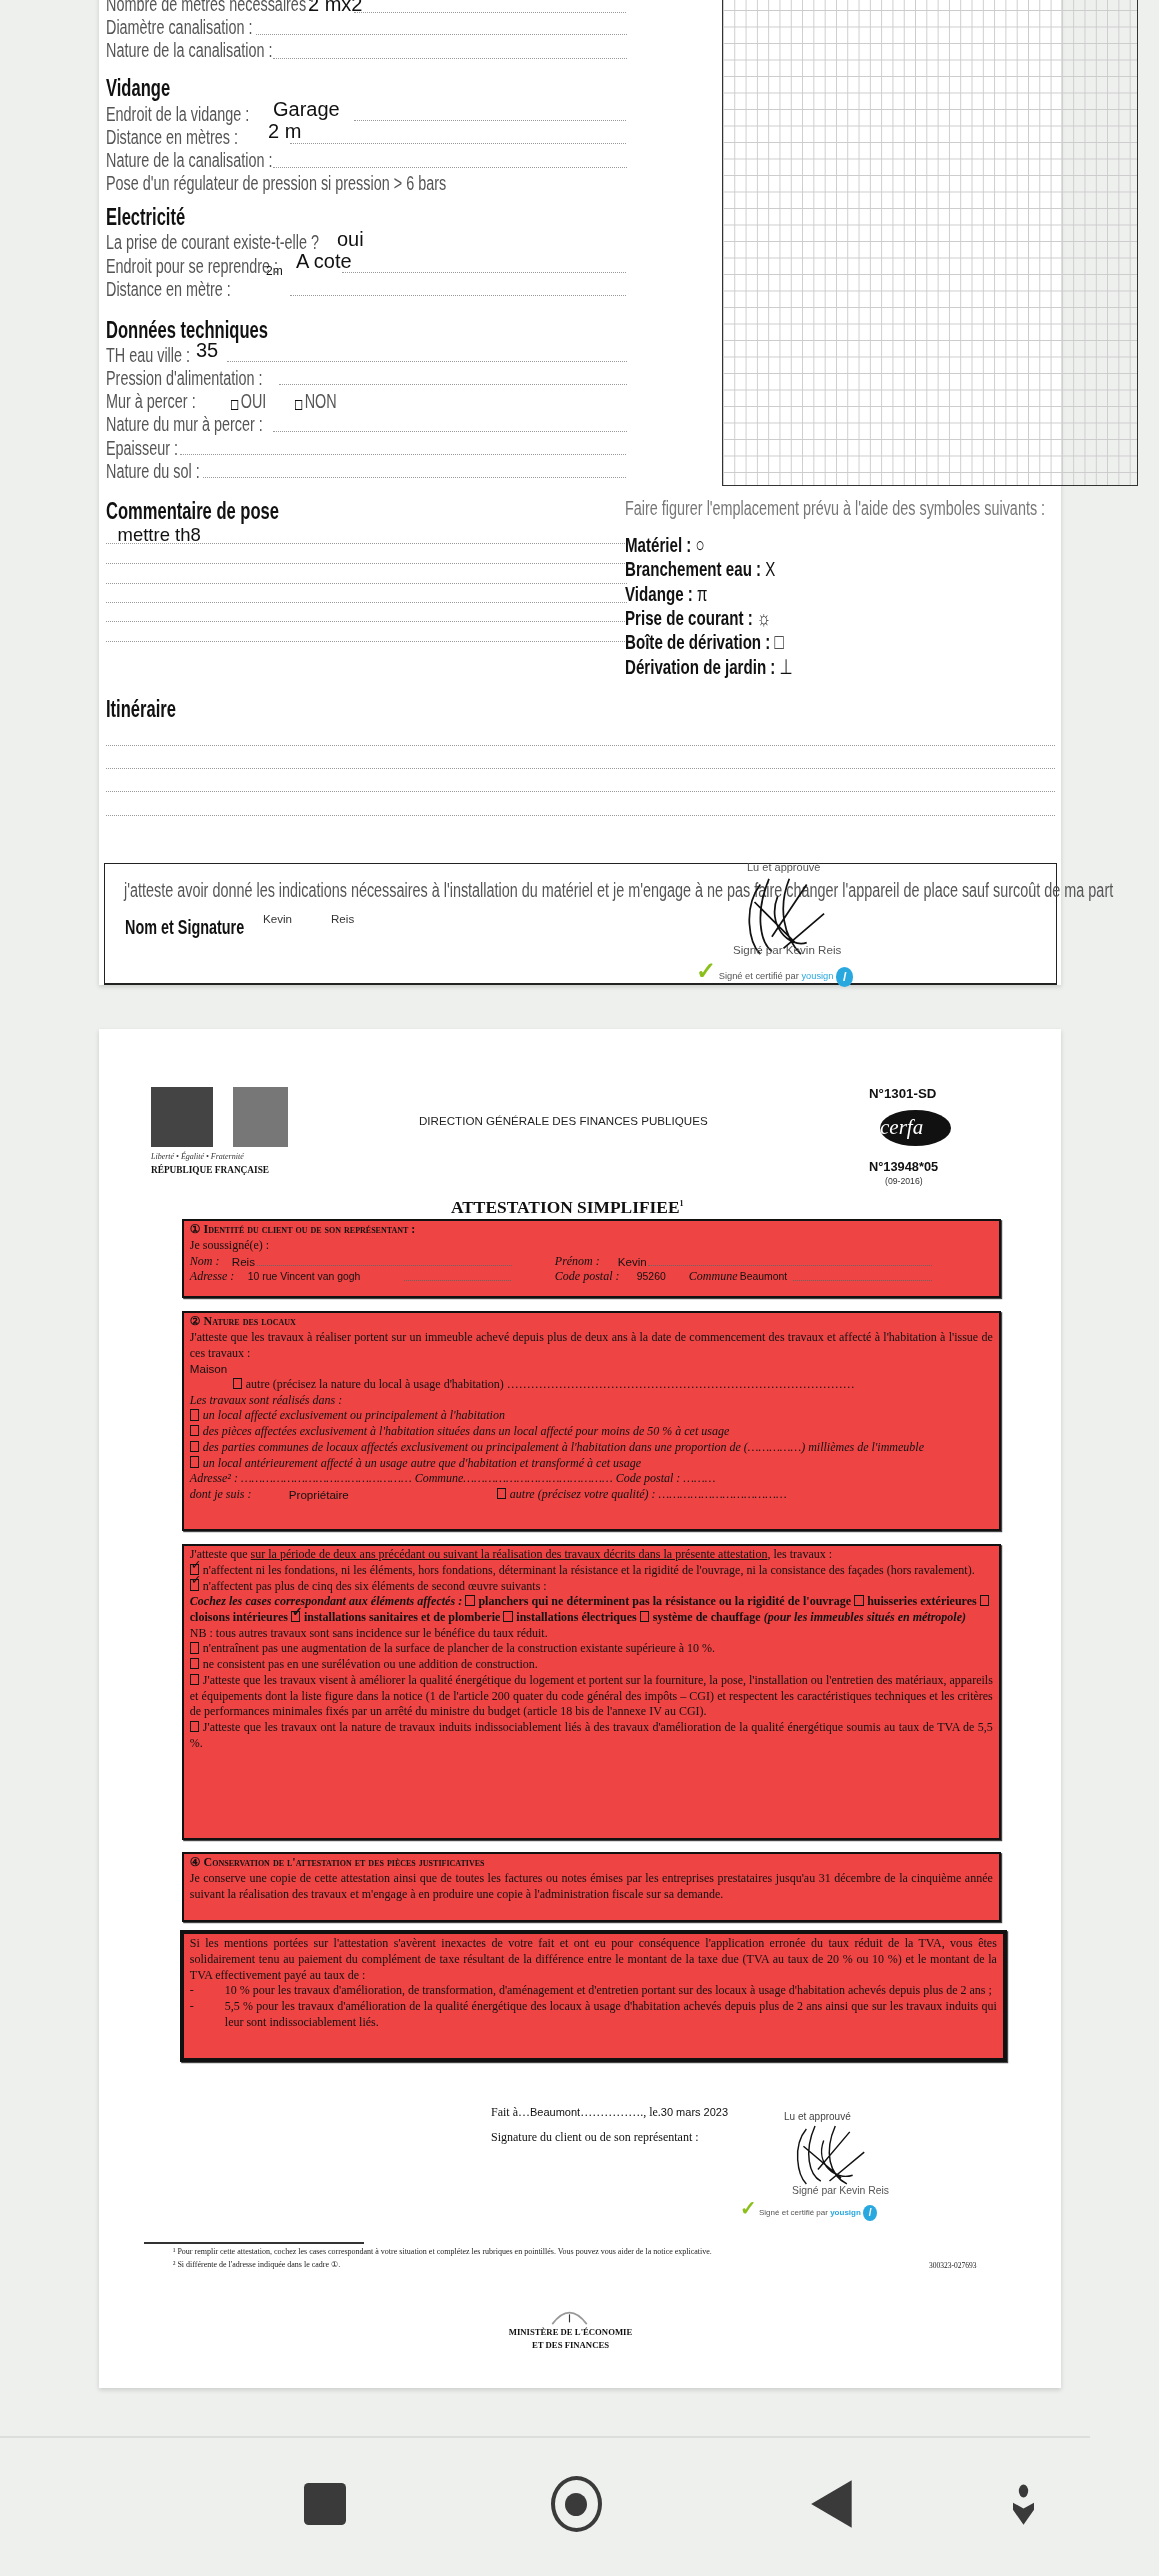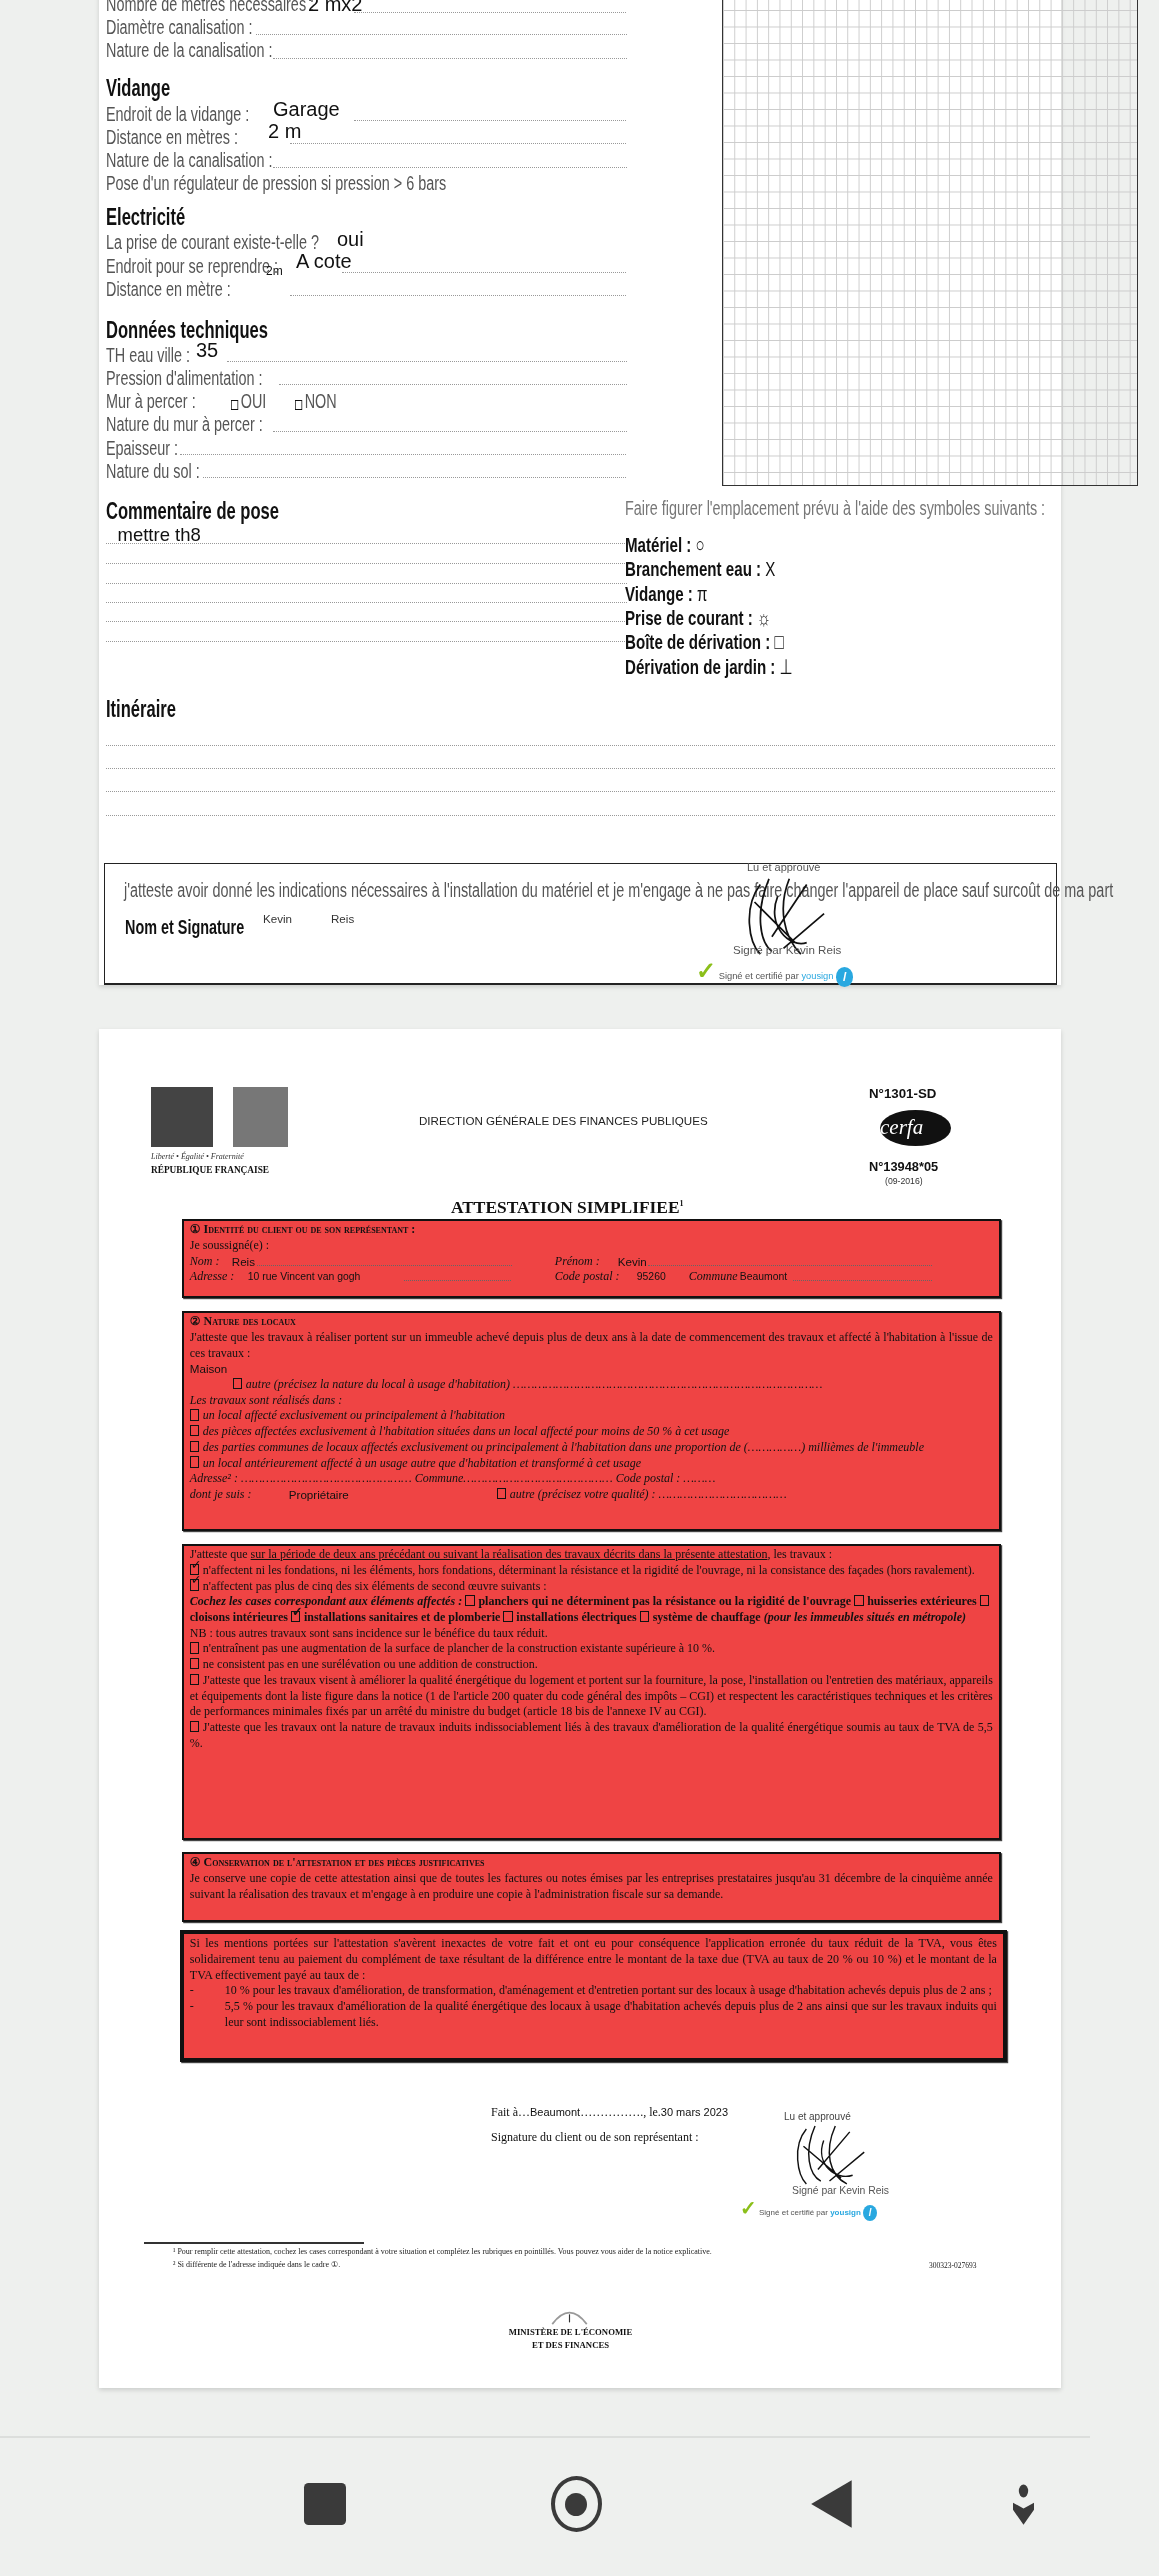--- a/index.html
+++ b/index.html
@@ -160,21 +160,21 @@
       <span style="position:absolute;left:499px;font-style:italic;text-align:center;">Commune</span>
       <span class="hw" style="position:absolute;left:550px;font-size:10.4px;">Beaumont</span>
       <span style="position:absolute;left:603px;width:139px;border-bottom:1.2px dotted #666;top:11px;"></span>
     </div>
   </div>
 
   <div class="box p2t" style="left:83px;top:282px;width:803px;height:214px;padding:1.2px 5.8px;">
     <div class="sc">② Nature des locaux</div>
     <div style="text-align:justify;">J'atteste que les travaux à réaliser portent sur un immeuble achevé depuis plus de deux ans à la date de commencement des travaux et affecté à l'habitation à l'issue de ces travaux :</div>
     <div class="hw">Maison</div>
-    <div style="font-style:italic;padding-left:43px;"><span class="cb"></span><span>autre (précisez la nature du local à usage d'habitation)</span> ……………………………………………………………………………</div>
+    <div style="padding-left:43px;"><span class="cb"></span><span>autre (précisez la nature du local à usage d'habitation)</span> ……………………………………………………………………………</div>
     <div style="font-style:italic;">Les travaux sont réalisés dans :</div>
     <div style="font-style:italic;"><span class="cb"></span><span>un local affecté exclusivement ou principalement à l'habitation</span></div>
     <div style="font-style:italic;"><span class="cb"></span><span>des pièces affectées exclusivement à l'habitation situées dans un local affecté pour moins de 50 % à cet usage</span></div>
     <div style="font-style:italic;"><span class="cb"></span><span>des parties communes de locaux affectés exclusivement ou principalement à l'habitation dans une proportion de (……………) millièmes de l'immeuble</span></div>
     <div style="font-style:italic;"><span class="cb"></span><span>un local antérieurement affecté à un usage autre que d'habitation et transformé à cet usage</span></div>
     <div style="font-style:italic;">Adresse² : ………………………………………… Commune…………………………………… Code postal : ………</div>
     <div style="position:relative;height:15.7px;">
       <span style="position:absolute;left:0;font-style:italic;">dont je suis :</span>
       <span class="hw" style="position:absolute;left:99px;">Propriétaire</span>
       <span style="position:absolute;left:307px;font-style:italic;"><span class="cb"></span><span>autre (précisez votre qualité) : ………………………………</span></span>

